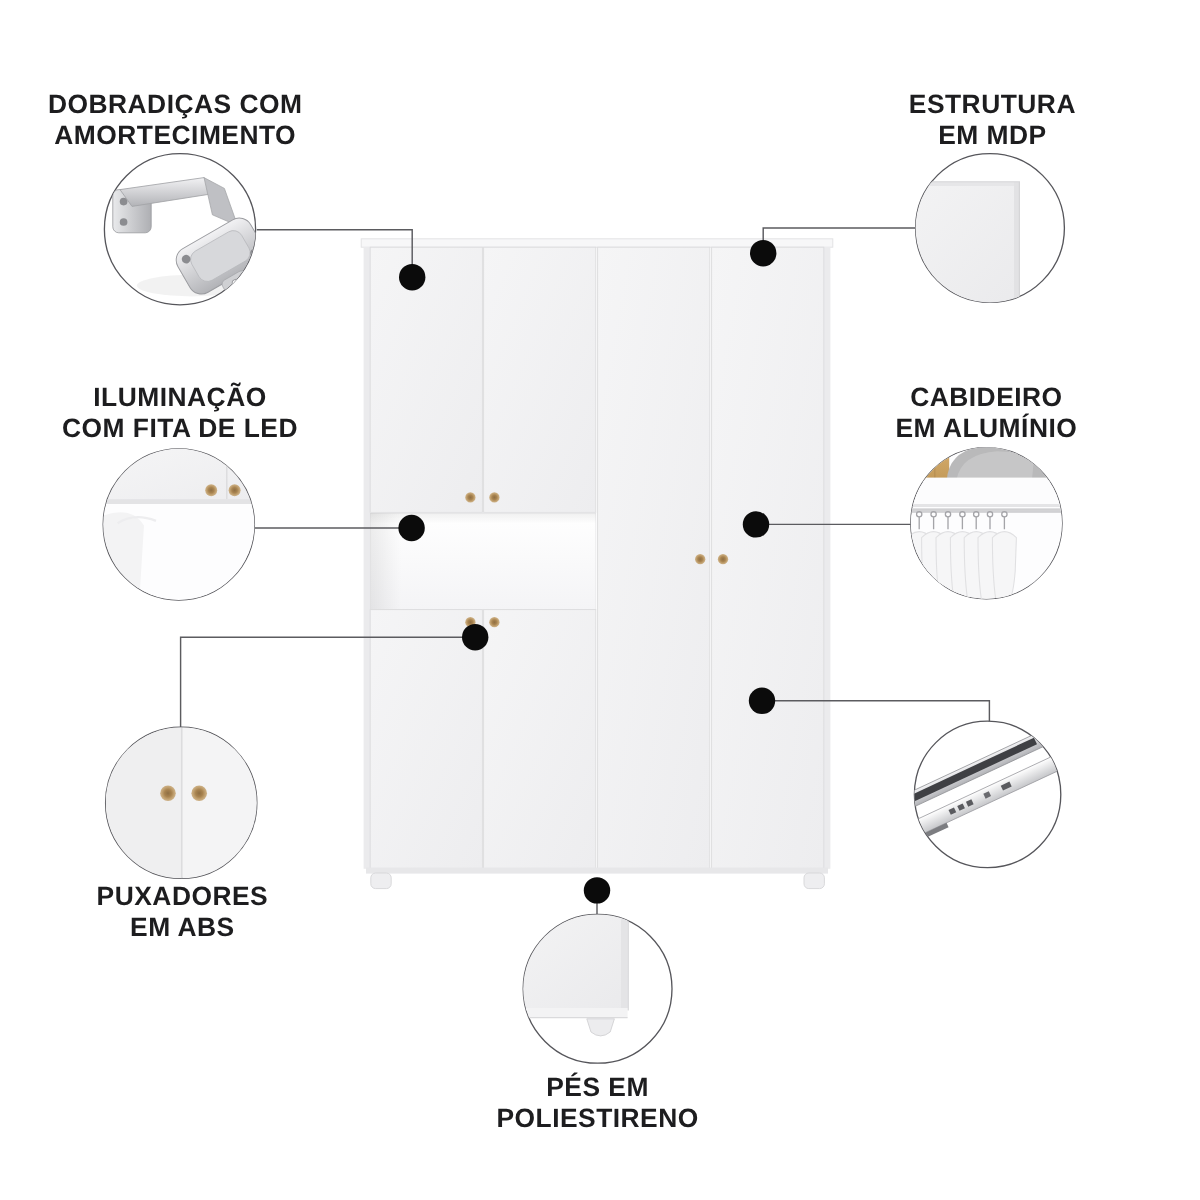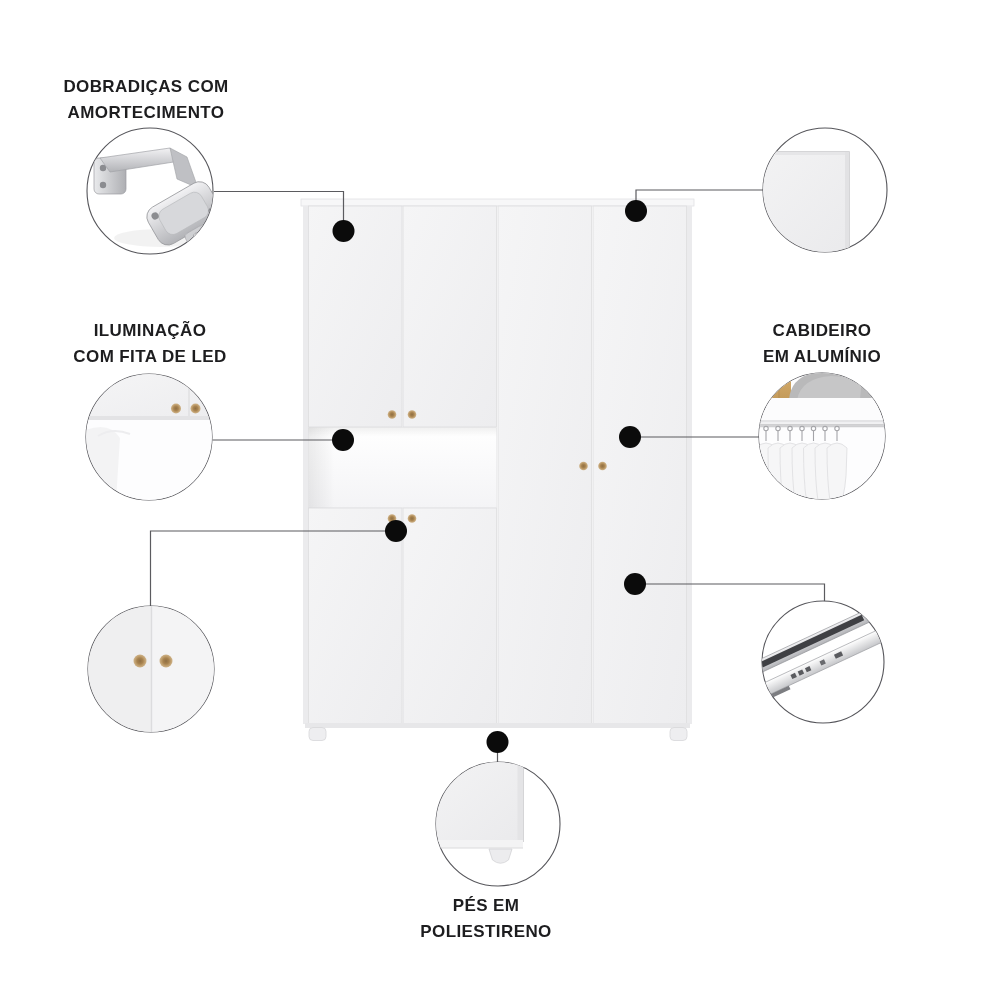--- a/index.html
+++ b/index.html
@@ -13,21 +13,21 @@
     width:1000px;height:1000px;
     background:#ffffff;
     overflow:hidden;
     font-family:"Liberation Sans",sans-serif;
   }
   .art{position:absolute;left:0;top:0;}
   .callout-label{
     position:absolute;
     transform:translateX(-50%);
     text-align:center;
-    font-size:17px;
+    font-size:22px;
     line-height:25.5px;
     font-weight:600;
     letter-spacing:.4px;
     color:var(--text);
     white-space:pre-line;
   }
 </style>
 </head>
 <body>
 
@@ -288,20 +288,24 @@
         <line x1="523.5" y1="761" x2="523.5" y2="842" stroke="#d5d5d7" stroke-width="1"></line>
         <rect x="430" y="840" width="93" height="8" fill="#f3f3f4"></rect>
         <line x1="430" y1="848" x2="523" y2="848" stroke="#dadadc" stroke-width="1"></line>
         <path d="M489 849 h23 l-3.5 11 q-8 6.5 -16 0 Z" fill="#ececee" stroke="#d3d3d5" stroke-width="0.8"></path>
       </g>
     </g>
   </svg>
 
   <div class="callout-label" style="left:146px;top:74px">DOBRADIÇAS COM
 AMORTECIMENTO</div>
+  <div class="callout-label" style="left:827px;top:74px">ESTRUTURA
+EM MDP</div>
   <div class="callout-label" style="left:822px;top:318px">CABIDEIRO
 EM ALUMÍNIO</div>
   <div class="callout-label" style="left:150px;top:318px">ILUMINAÇÃO
 COM FITA DE LED</div>
-  <div class="callout-label" style="left:486px;top:893px">PÉS EM
+  <div class="callout-label" style="left:152px;top:734px">PUXADORES
+EM ABS</div>
+  <div class="callout-label" style="left:498px;top:893px">PÉS EM
 POLIESTIRENO</div>
 
 </div>
 
 </body></html>

